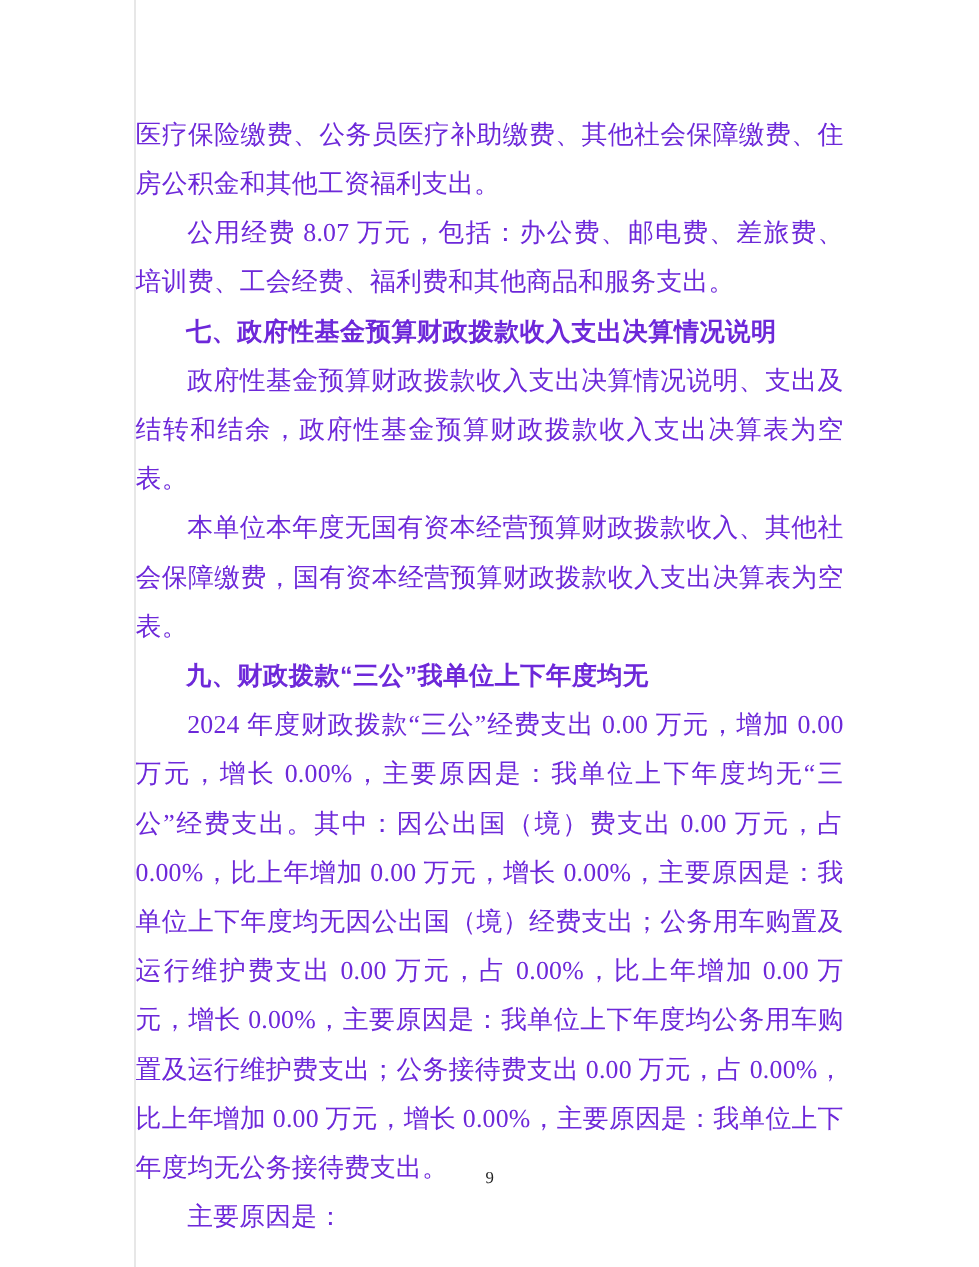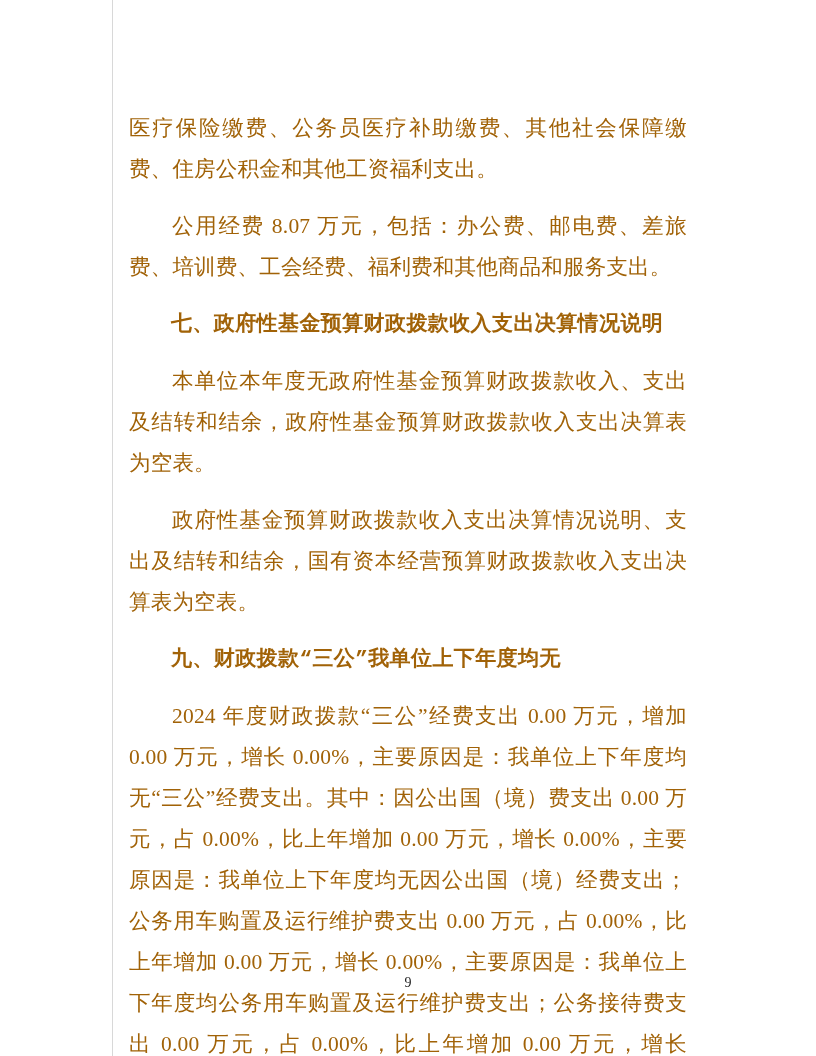--- a/index.html
+++ b/index.html
@@ -31,35 +31,35 @@
     height: 1056px;
     background: #d8d8d8;
   }
   .content {
     position: absolute;
     left: 113px;
     top: 92px;
     width: 590px;
   }
   p {
-    margin: 16px;
+    margin: 0;
     font-size: 21.5px;
     line-height: 41px;
     text-align: justify;
     text-justify: inter-ideograph;
     letter-spacing: 0.2px;
-    color: #a16207;
+    color: #6d28d9;
   }
   p.indent {
     text-indent: 2em;
   }
   p.heading {
     text-indent: 2em;
     font-weight: bold;
-    font-family: Liberation Mono, monospace;
+    font-family: Liberation Sans, sans-serif;
     font-size: 21px;
     letter-spacing: 0.4px;
   }
   .page-number {
     position: absolute;
     left: 0;
     top: 975px;
     width: 816px;
     text-align: center;
     font-size: 14px;
@@ -70,21 +70,21 @@
 </head>
 <body>
 
 <div class="page">
   <div class="left-margin-rule"></div>
 
   <div class="content">
     <p>医疗保险缴费、公务员医疗补助缴费、其他社会保障缴费、住房公积金和其他工资福利支出。</p>
     <p class="indent">公用经费 8.07 万元，包括：办公费、邮电费、差旅费、培训费、工会经费、福利费和其他商品和服务支出。</p>
     <p class="heading">七、政府性基金预算财政拨款收入支出决算情况说明</p>
-    <p class="indent">本单位本年度无政府性基金预算财政拨款收入、支出及结转和结余，政府性基金预算财政拨款收入支出决算表为空表。</p>
-    <p class="indent">政府性基金预算财政拨款收入支出决算情况说明、支出及结转和结余，国有资本经营预算财政拨款收入支出决算表为空表。</p>
+    <p class="indent">政府性基金预算财政拨款收入支出决算情况说明、支出及结转和结余，政府性基金预算财政拨款收入支出决算表为空表。</p>
+    <p class="indent">本单位本年度无国有资本经营预算财政拨款收入、其他社会保障缴费，国有资本经营预算财政拨款收入支出决算表为空表。</p>
     <p class="heading">九、财政拨款“三公”我单位上下年度均无</p>
     <p class="indent">2024 年度财政拨款“三公”经费支出 0.00 万元，增加 0.00 万元，增长 0.00%，主要原因是：我单位上下年度均无“三公”经费支出。其中：因公出国（境）费支出 0.00 万元，占 0.00%，比上年增加 0.00 万元，增长 0.00%，主要原因是：我单位上下年度均无因公出国（境）经费支出；公务用车购置及运行维护费支出 0.00 万元，占 0.00%，比上年增加 0.00 万元，增长 0.00%，主要原因是：我单位上下年度均公务用车购置及运行维护费支出；公务接待费支出 0.00 万元，占 0.00%，比上年增加 0.00 万元，增长 0.00%，主要原因是：我单位上下年度均无公务接待费支出。</p>
     <p class="indent">主要原因是：</p>
   </div>
 
   <div class="page-number">9</div>
 </div>
 
 </body></html>

